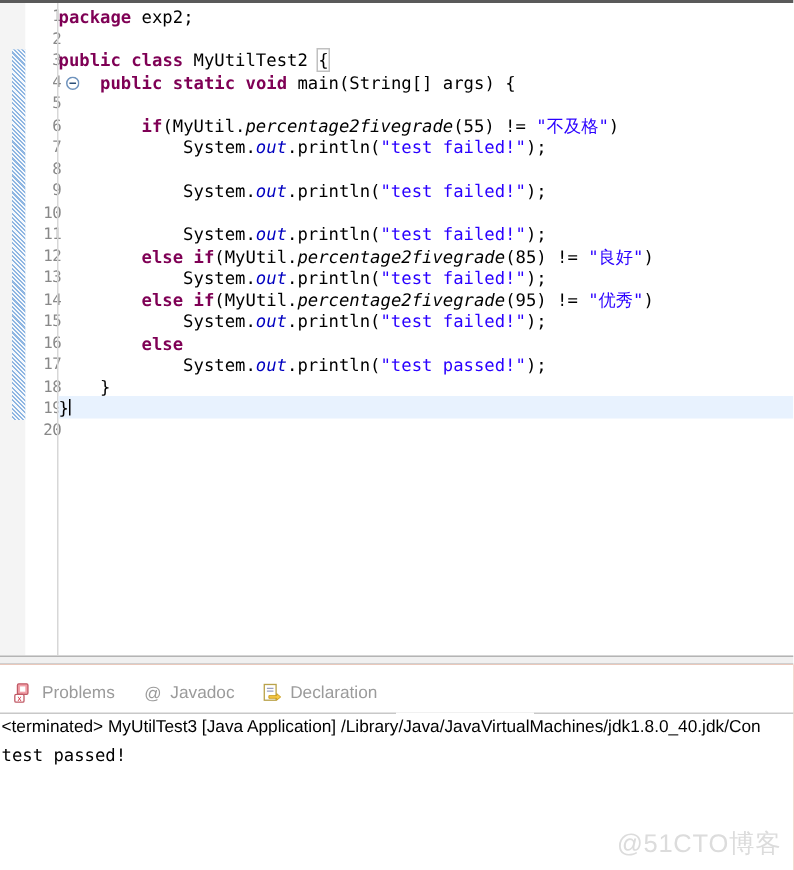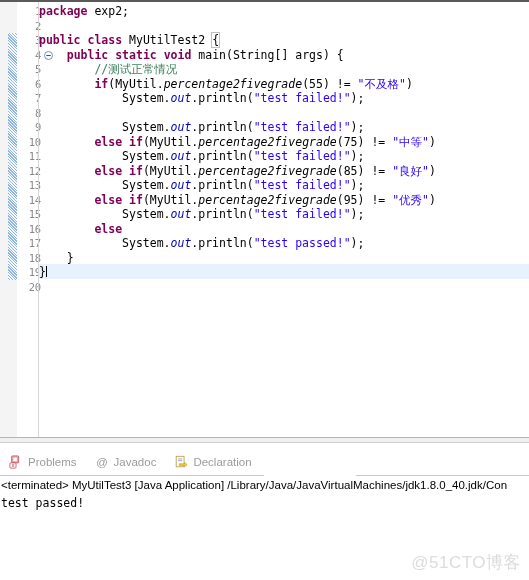--- a/index.html
+++ b/index.html
@@ -306,25 +306,23 @@
       </div>
     <div class="sep-line"></div>
     <div id="hl-holder">
         <div class="hl-row" style="top: 262px;"></div>
       </div>
     <div class="code-surface" id="code-surface">
         <div class="crow" style="top: 2px;"><span class="kw">package</span><span> exp2;</span></div>
         <div class="crow" style="top: 16.5px;"></div>
         <div class="crow" style="top: 31px;"><span class="kw">public</span><span> </span><span class="kw">class</span><span> MyUtilTest2 </span><span class="brk">{</span></div>
         <div class="crow" style="top: 45.5px;"><span>    </span><span class="kw">public</span><span> </span><span class="kw">static</span><span> </span><span class="kw">void</span><span> main(String[] args) {</span></div>
-        <div class="crow" style="top: 60px;"><span>        </span><span class="cmt">//测试正常情况</span></div>
         <div class="crow" style="top: 74.5px;"><span>        </span><span class="kw">if</span><span>(MyUtil.</span><span class="mth">percentage2fivegrade</span><span>(55) != </span><span class="str">"不及格"</span><span>)</span></div>
         <div class="crow" style="top: 89px;"><span>            System.</span><span class="fld">out</span><span>.println(</span><span class="str">"test failed!"</span><span>);</span></div>
         <div class="crow" style="top: 118px;"><span>            System.</span><span class="fld">out</span><span>.println(</span><span class="str">"test failed!"</span><span>);</span></div>
-        <div class="crow" style="top: 132.5px;"><span>        </span><span class="kw">else</span><span> </span><span class="kw">if</span><span>(MyUtil.</span><span class="mth">percentage2fivegrade</span><span>(75) != </span><span class="str">"中等"</span><span>)</span></div>
         <div class="crow" style="top: 147px;"><span>            System.</span><span class="fld">out</span><span>.println(</span><span class="str">"test failed!"</span><span>);</span></div>
         <div class="crow" style="top: 161.5px;"><span>        </span><span class="kw">else</span><span> </span><span class="kw">if</span><span>(MyUtil.</span><span class="mth">percentage2fivegrade</span><span>(85) != </span><span class="str">"良好"</span><span>)</span></div>
         <div class="crow" style="top: 176px;"><span>            System.</span><span class="fld">out</span><span>.println(</span><span class="str">"test failed!"</span><span>);</span></div>
         <div class="crow" style="top: 190.5px;"><span>        </span><span class="kw">else</span><span> </span><span class="kw">if</span><span>(MyUtil.</span><span class="mth">percentage2fivegrade</span><span>(95) != </span><span class="str">"优秀"</span><span>)</span></div>
         <div class="crow" style="top: 205px;"><span>            System.</span><span class="fld">out</span><span>.println(</span><span class="str">"test failed!"</span><span>);</span></div>
         <div class="crow" style="top: 219.5px;"><span>        </span><span class="kw">else</span></div>
         <div class="crow" style="top: 234px;"><span>            System.</span><span class="fld">out</span><span>.println(</span><span class="str">"test passed!"</span><span>);</span></div>
         <div class="crow" style="top: 248.5px;"><span>    }</span></div>
         <div class="crow" style="top: 263px;"><span>}</span><span class="caret"></span></div>
         <div class="crow" style="top: 277.5px;"></div>

